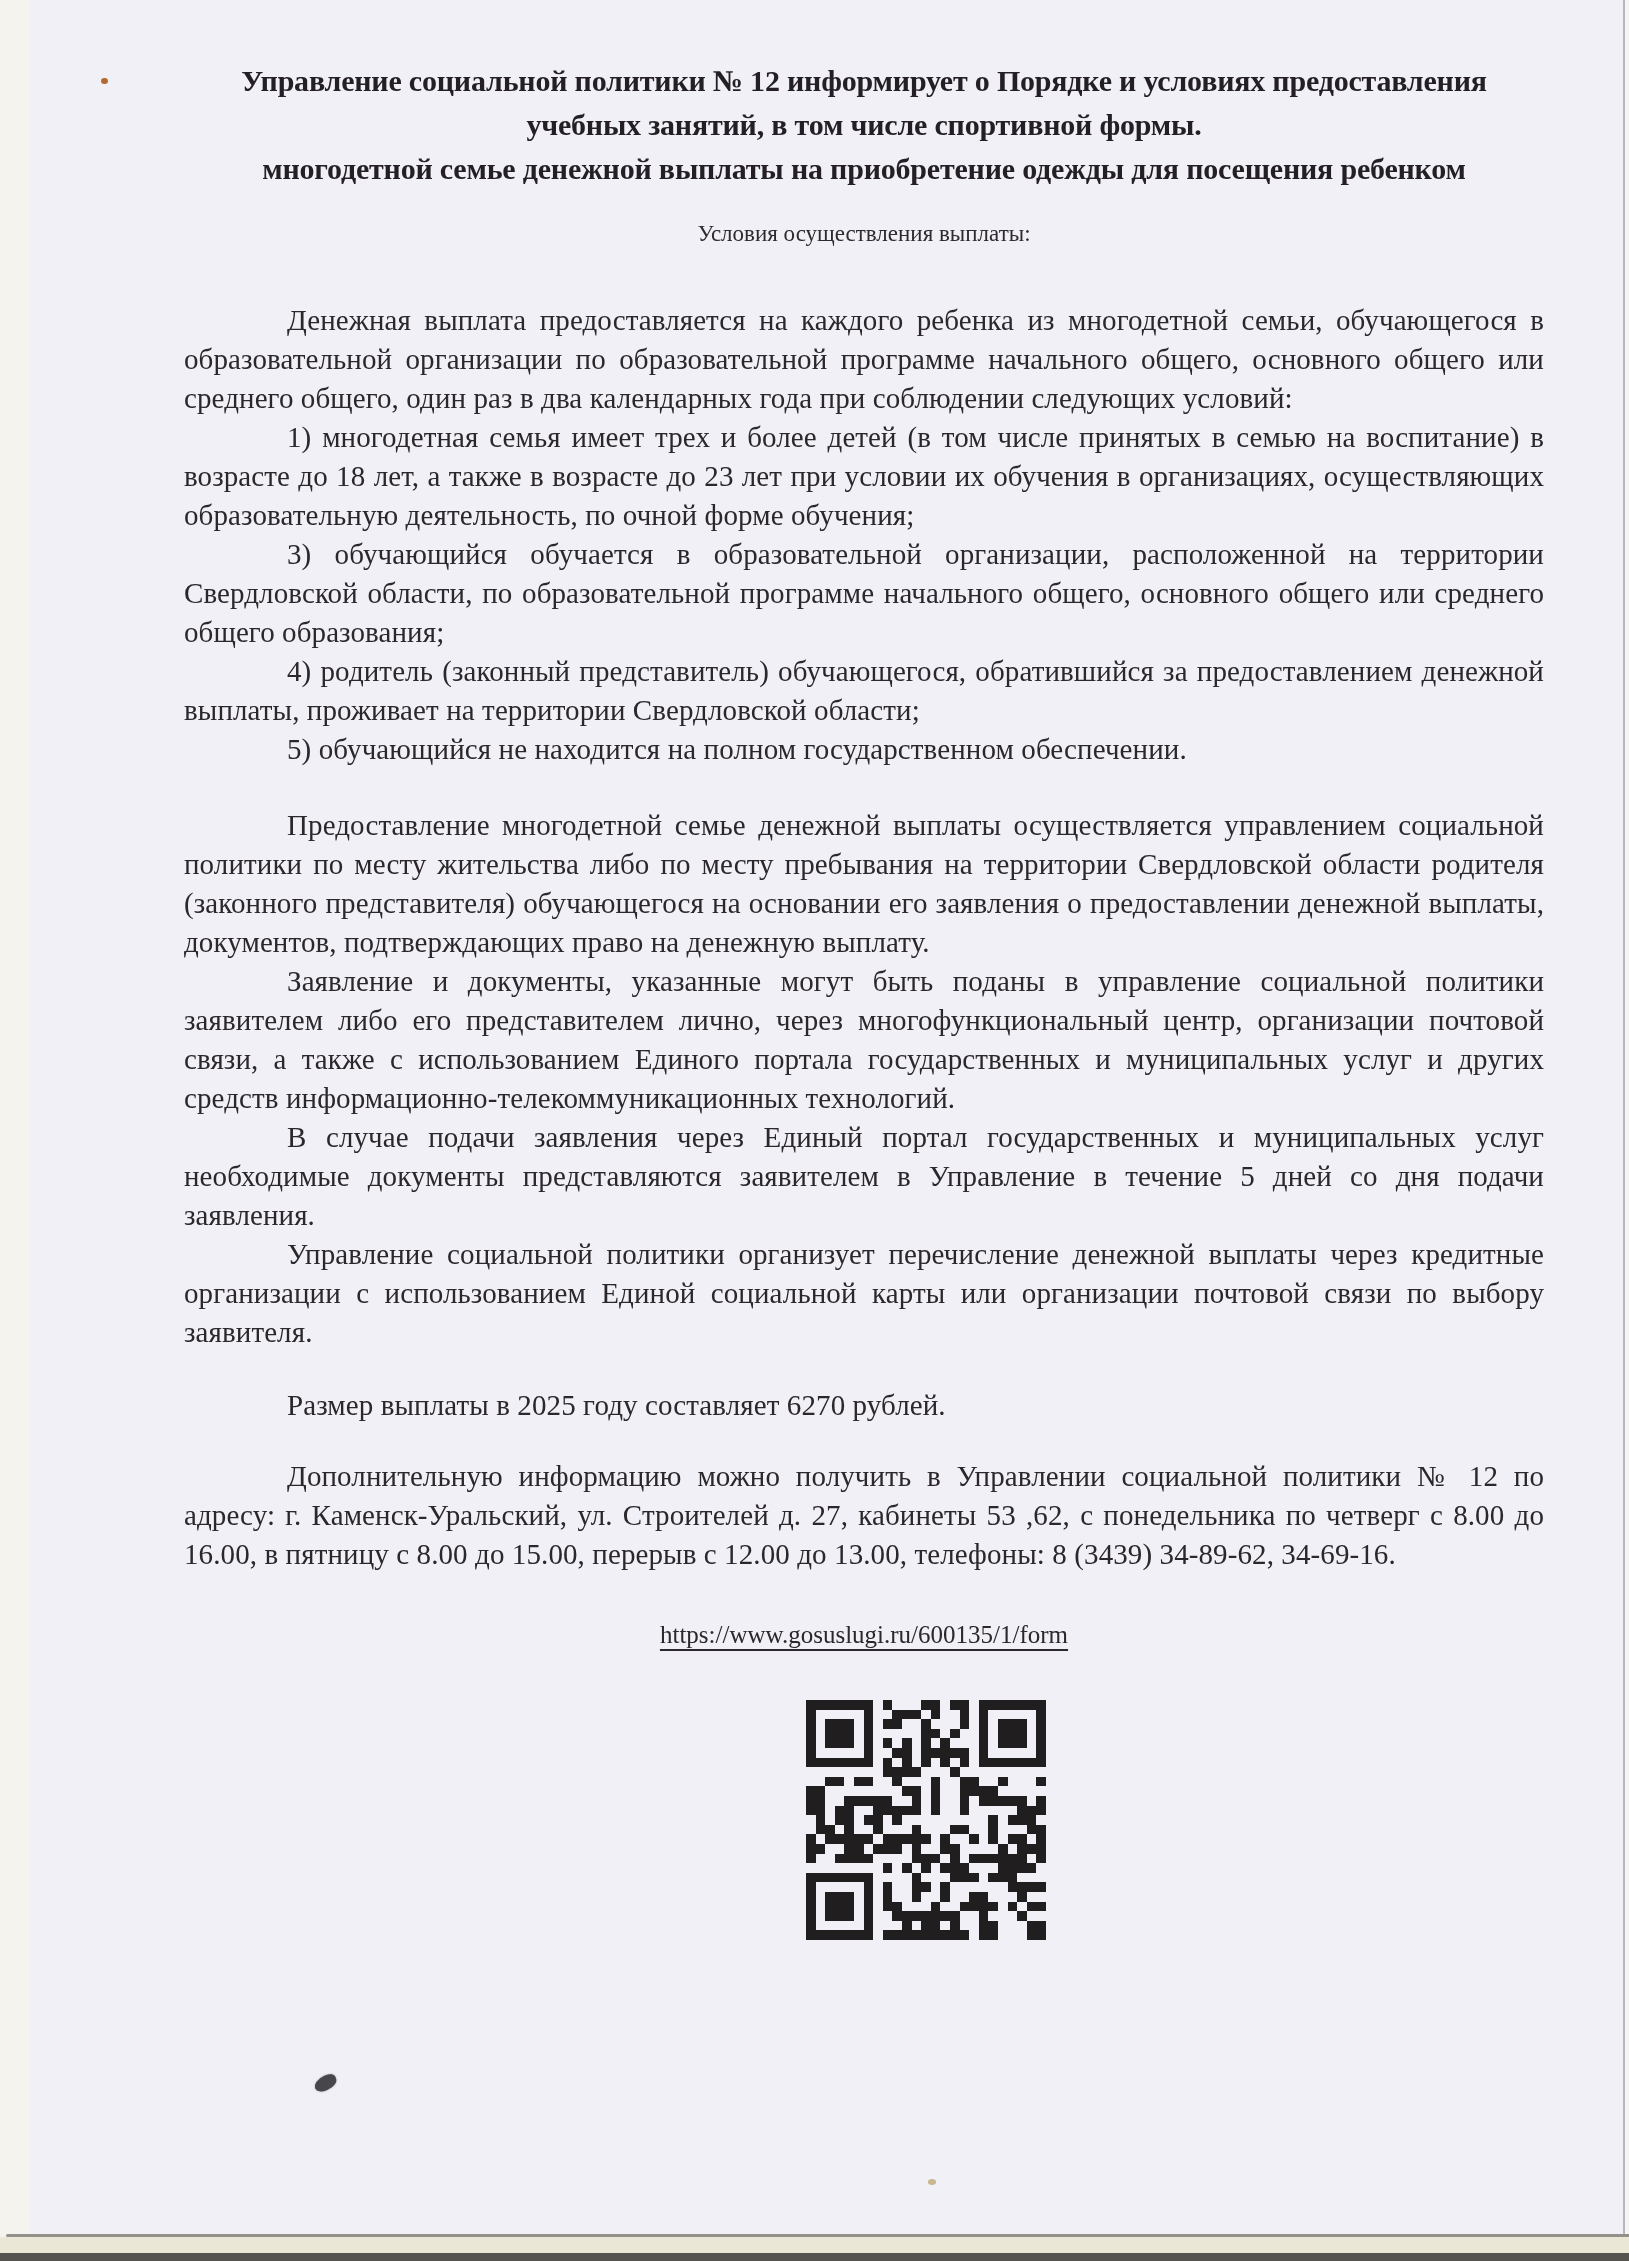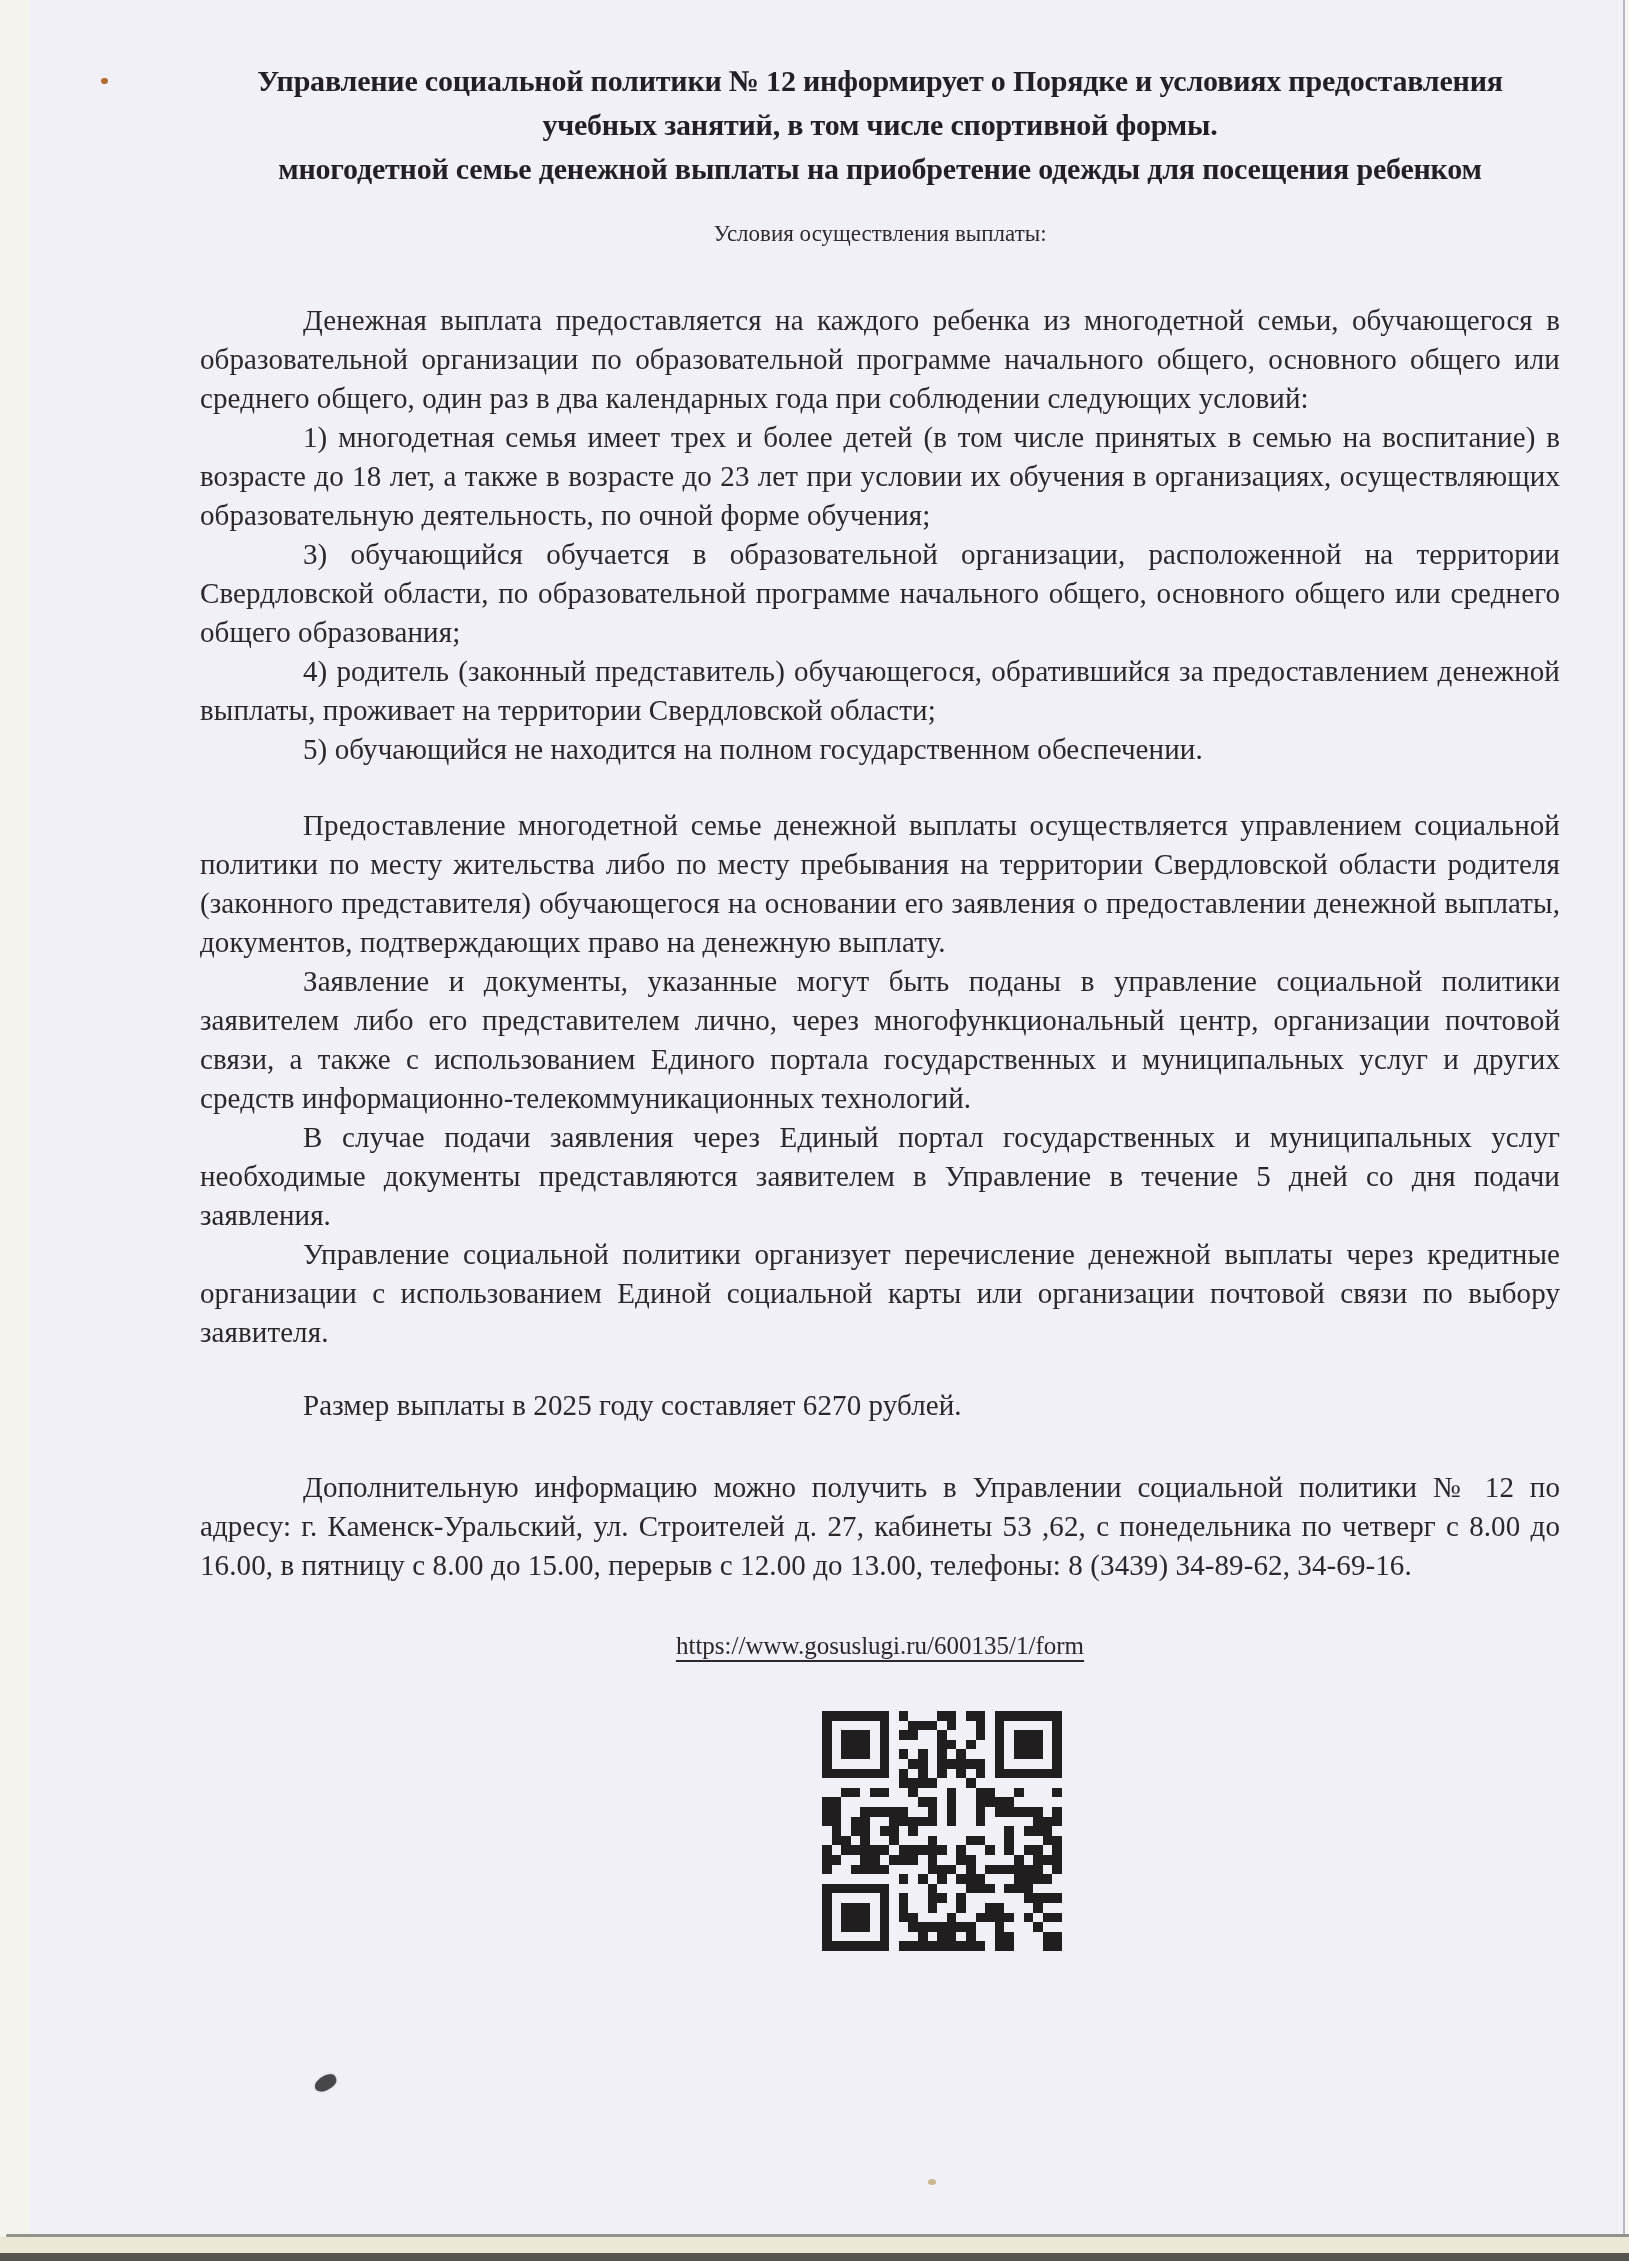--- a/index.html
+++ b/index.html
@@ -75,21 +75,21 @@
     left: 928px; top: 2179px;
     width: 8.4px; height: 5.8px;
     background: #c2ae7c;
     border-radius: 50%;
     opacity: .85;
   }
 
   
   .content {
     position: absolute;
-    left: 200px;
+    left: 184px;
     top: 59px;
     width: 1360px;
   }
   .title {
     text-align: center;
     font-weight: bold;
     font-size: 30px;
     line-height: 44px;
     color: #231f24;
     letter-spacing: -0.2px;
@@ -109,21 +109,21 @@
     letter-spacing: 0.1px;
   }
   .body-text p {
     margin: 0;
     text-indent: 103px;
     text-align: justify;
     text-align-last: left;
   }
   p.gap-before { margin-top: 37px; }
   p.amount-line { margin-top: 34px; text-align: left; }
-  p.contact-line { margin-top: 43px; }
+  p.contact-line { margin-top: 32px; }
   .link-row {
     margin-top: 41px;
     text-align: center;
     font-size: 25px;
     line-height: 39px;
   }
   .doc-link {
     color: #2b272b;
     text-decoration: underline;
     text-decoration-thickness: 1.9px;

